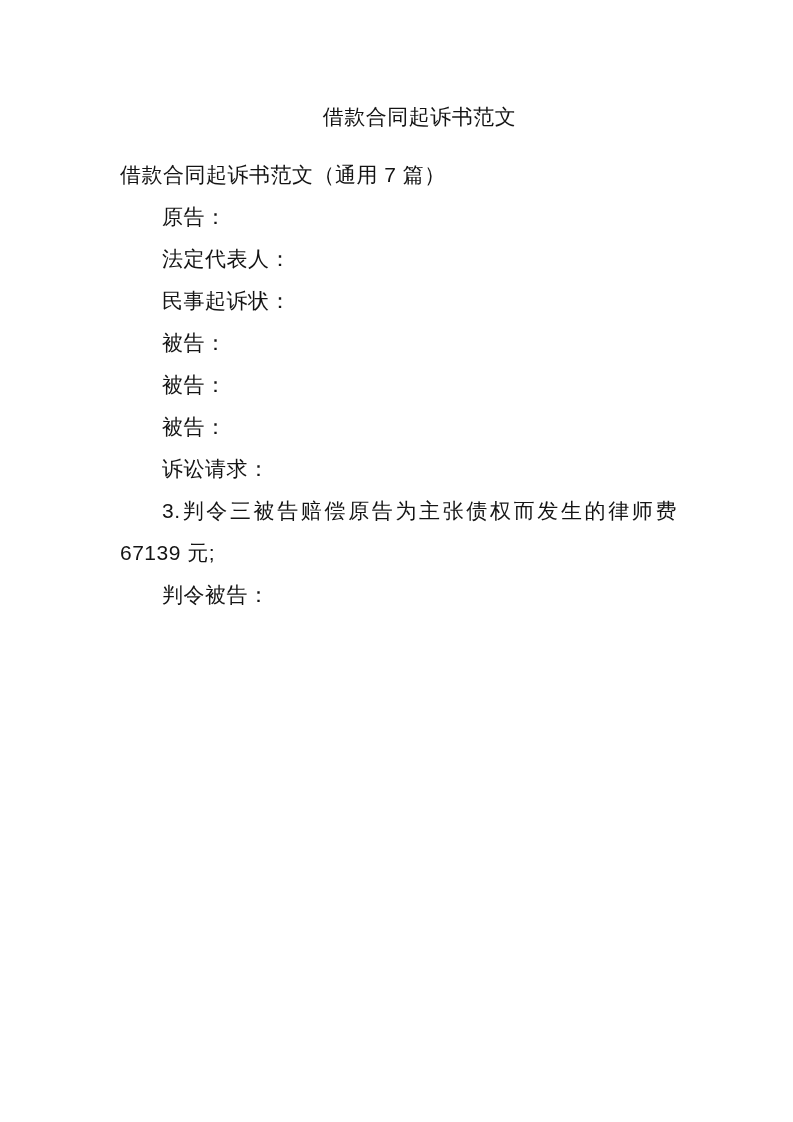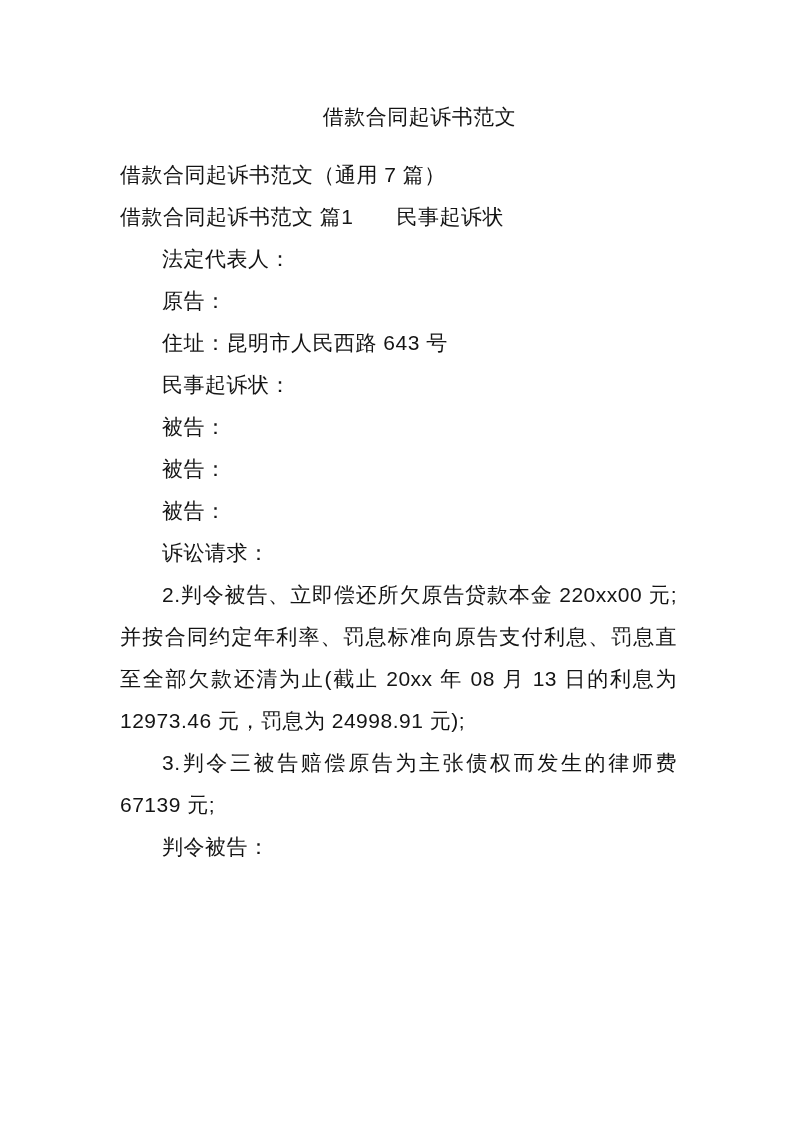--- a/index.html
+++ b/index.html
@@ -42,40 +42,37 @@
 </style>
 </head>
 <body>
 
 <div class="page">
 
   <h1 class="doc-title">借款合同起诉书范文</h1>
 
   <p class="para">借款合同起诉书范文（通用 7 篇）</p>
 
-  <p class="para">借款合同起诉书范文 篇1　　民事起诉状</p>
+
+  <p class="para indent">原告：</p>
 
   <p class="para indent">法定代表人：</p>
 
-  <p class="para indent">原告：</p>
-
-  <p class="para indent">住址：昆明市人民西路 643 号</p>
 
   <p class="para indent">民事起诉状：</p>
 
   <p class="para indent">被告：</p>
 
   <p class="para indent">被告：</p>
 
   <p class="para indent">被告：</p>
 
   <p class="para indent">诉讼请求：</p>
 
 
-  <p class="para indent">2.判令被告、立即偿还所欠原告贷款本金 220xx00 元;并按合同约定年利率、罚息标准向原告支付利息、罚息直至全部欠款还清为止(截止 20xx 年 08 月 13 日的利息为 12973.46 元，罚息为 24998.91 元);</p>
 
   <p class="para indent">3.判令三被告赔偿原告为主张债权而发生的律师费 67139 元;</p>
 
 
 
   <p class="para indent">判令被告：</p>
 
 </div>
 
 </body></html>

